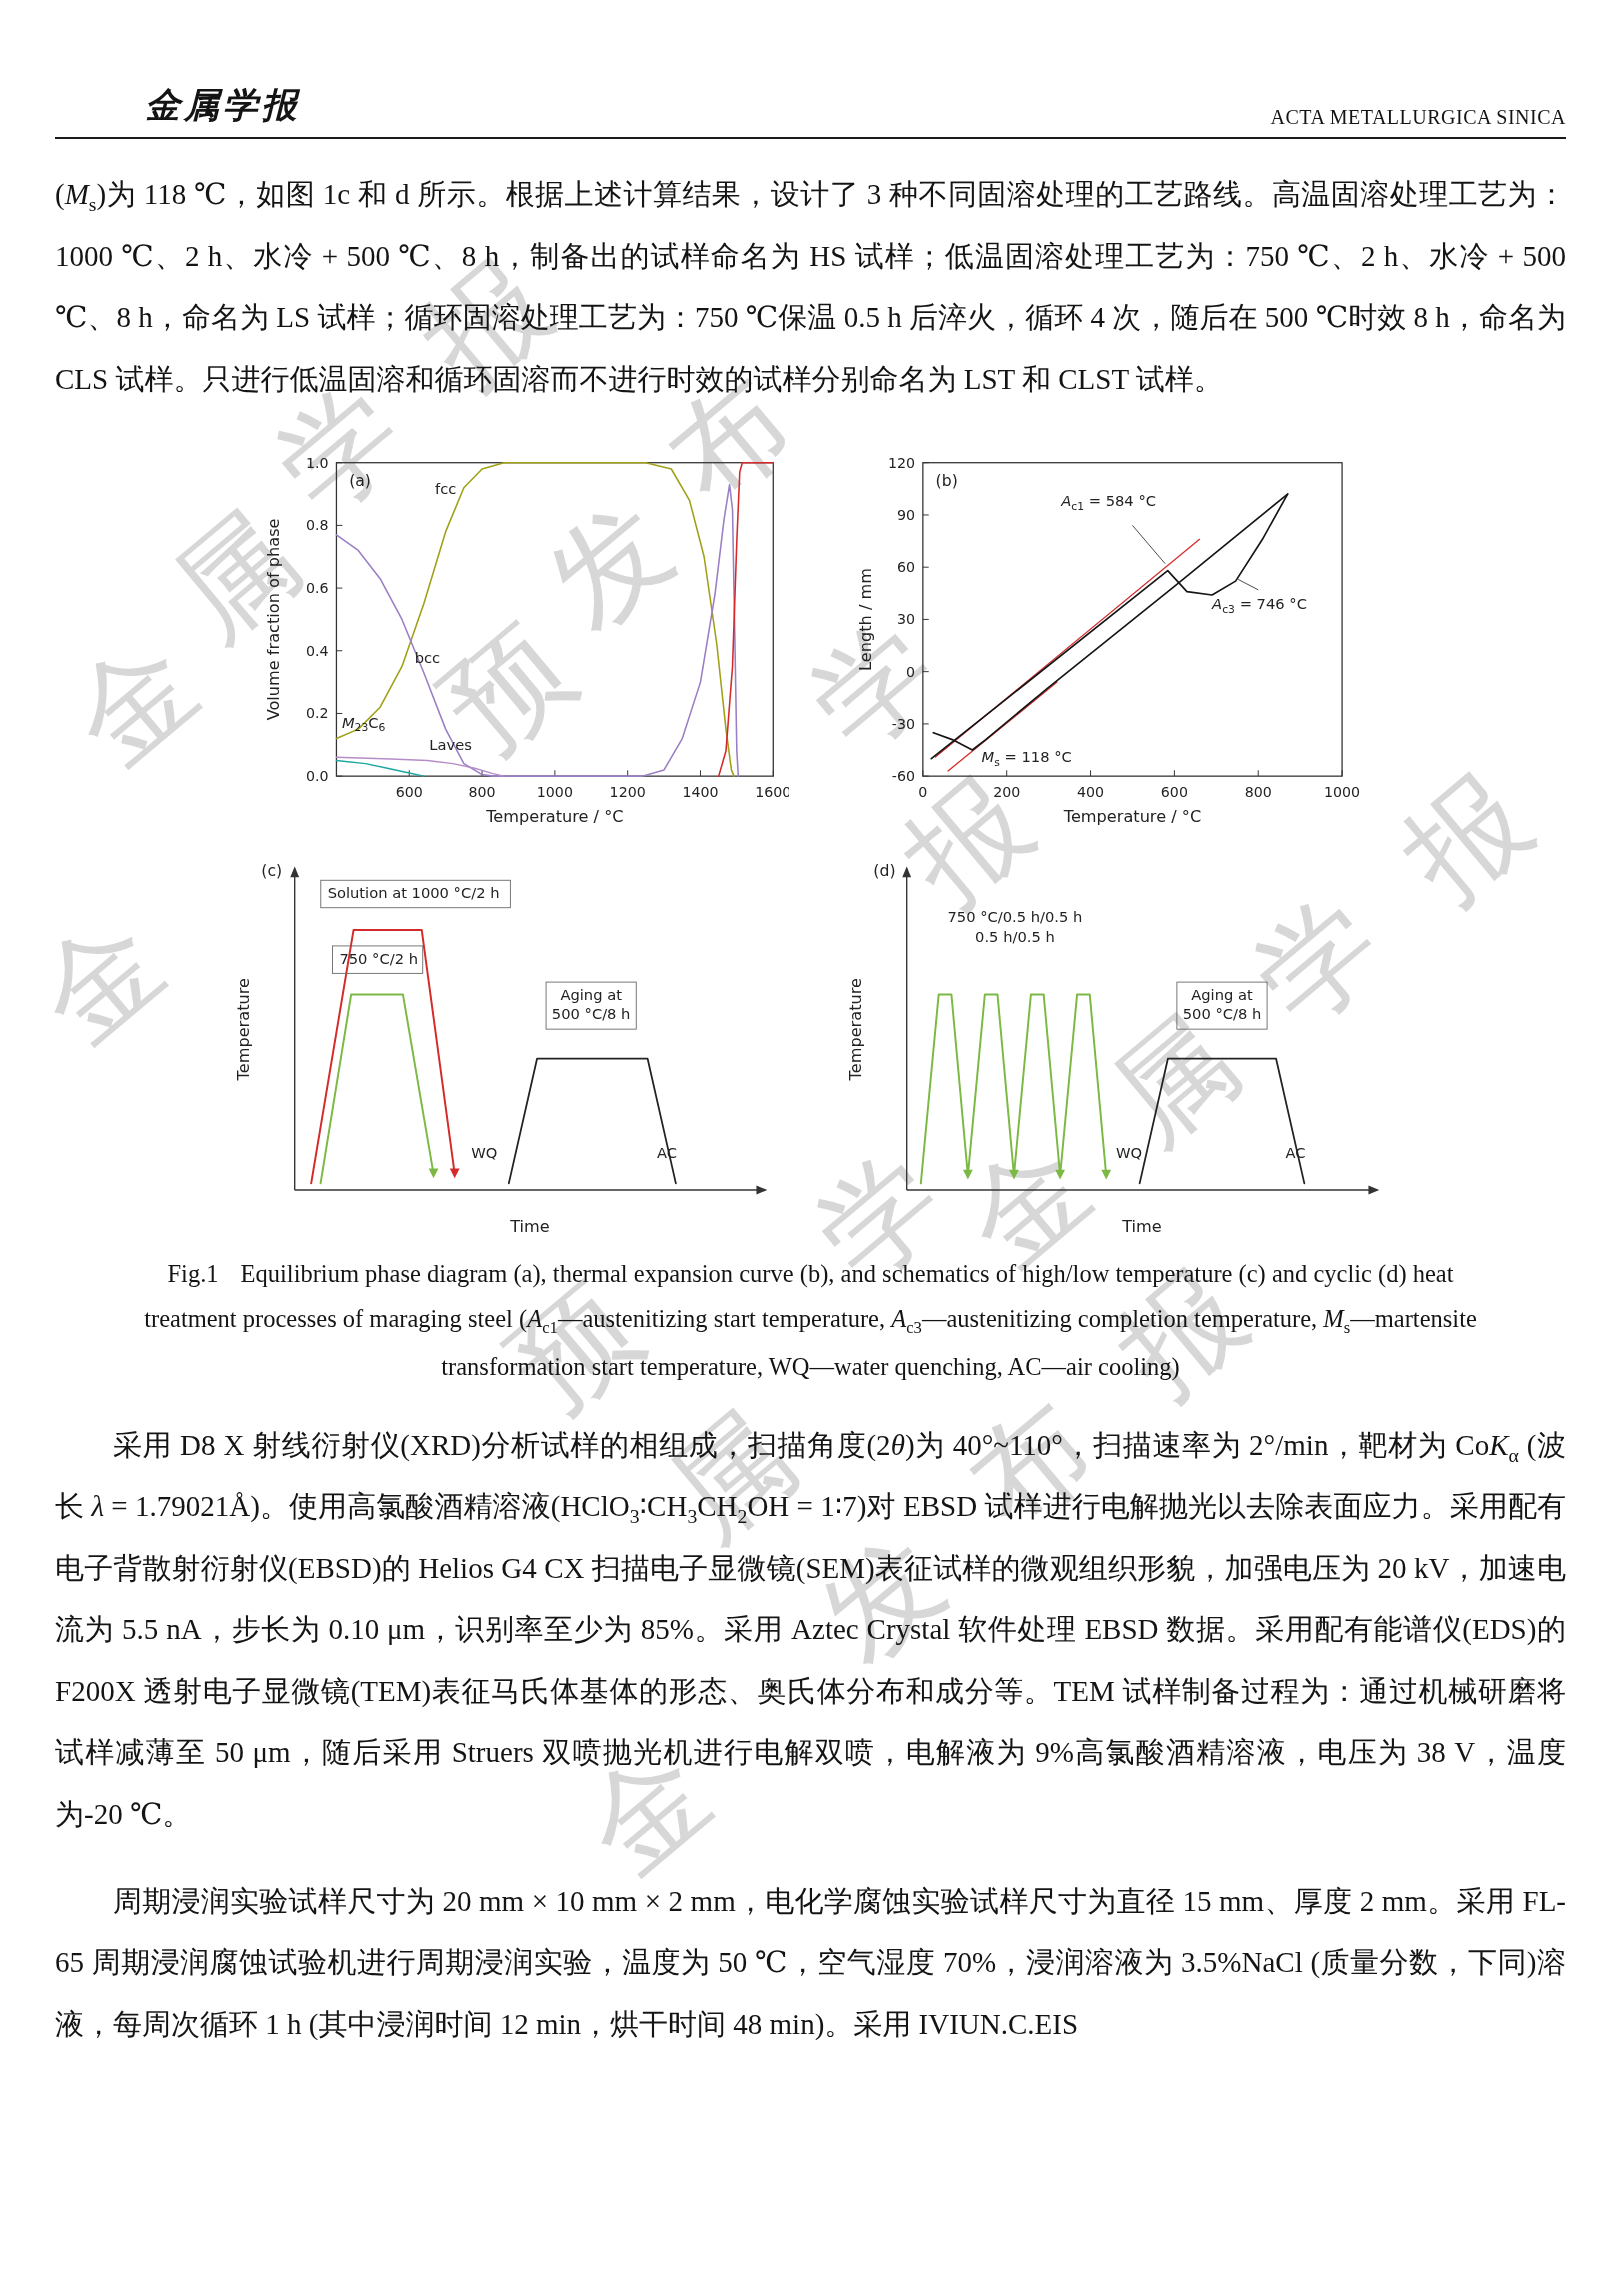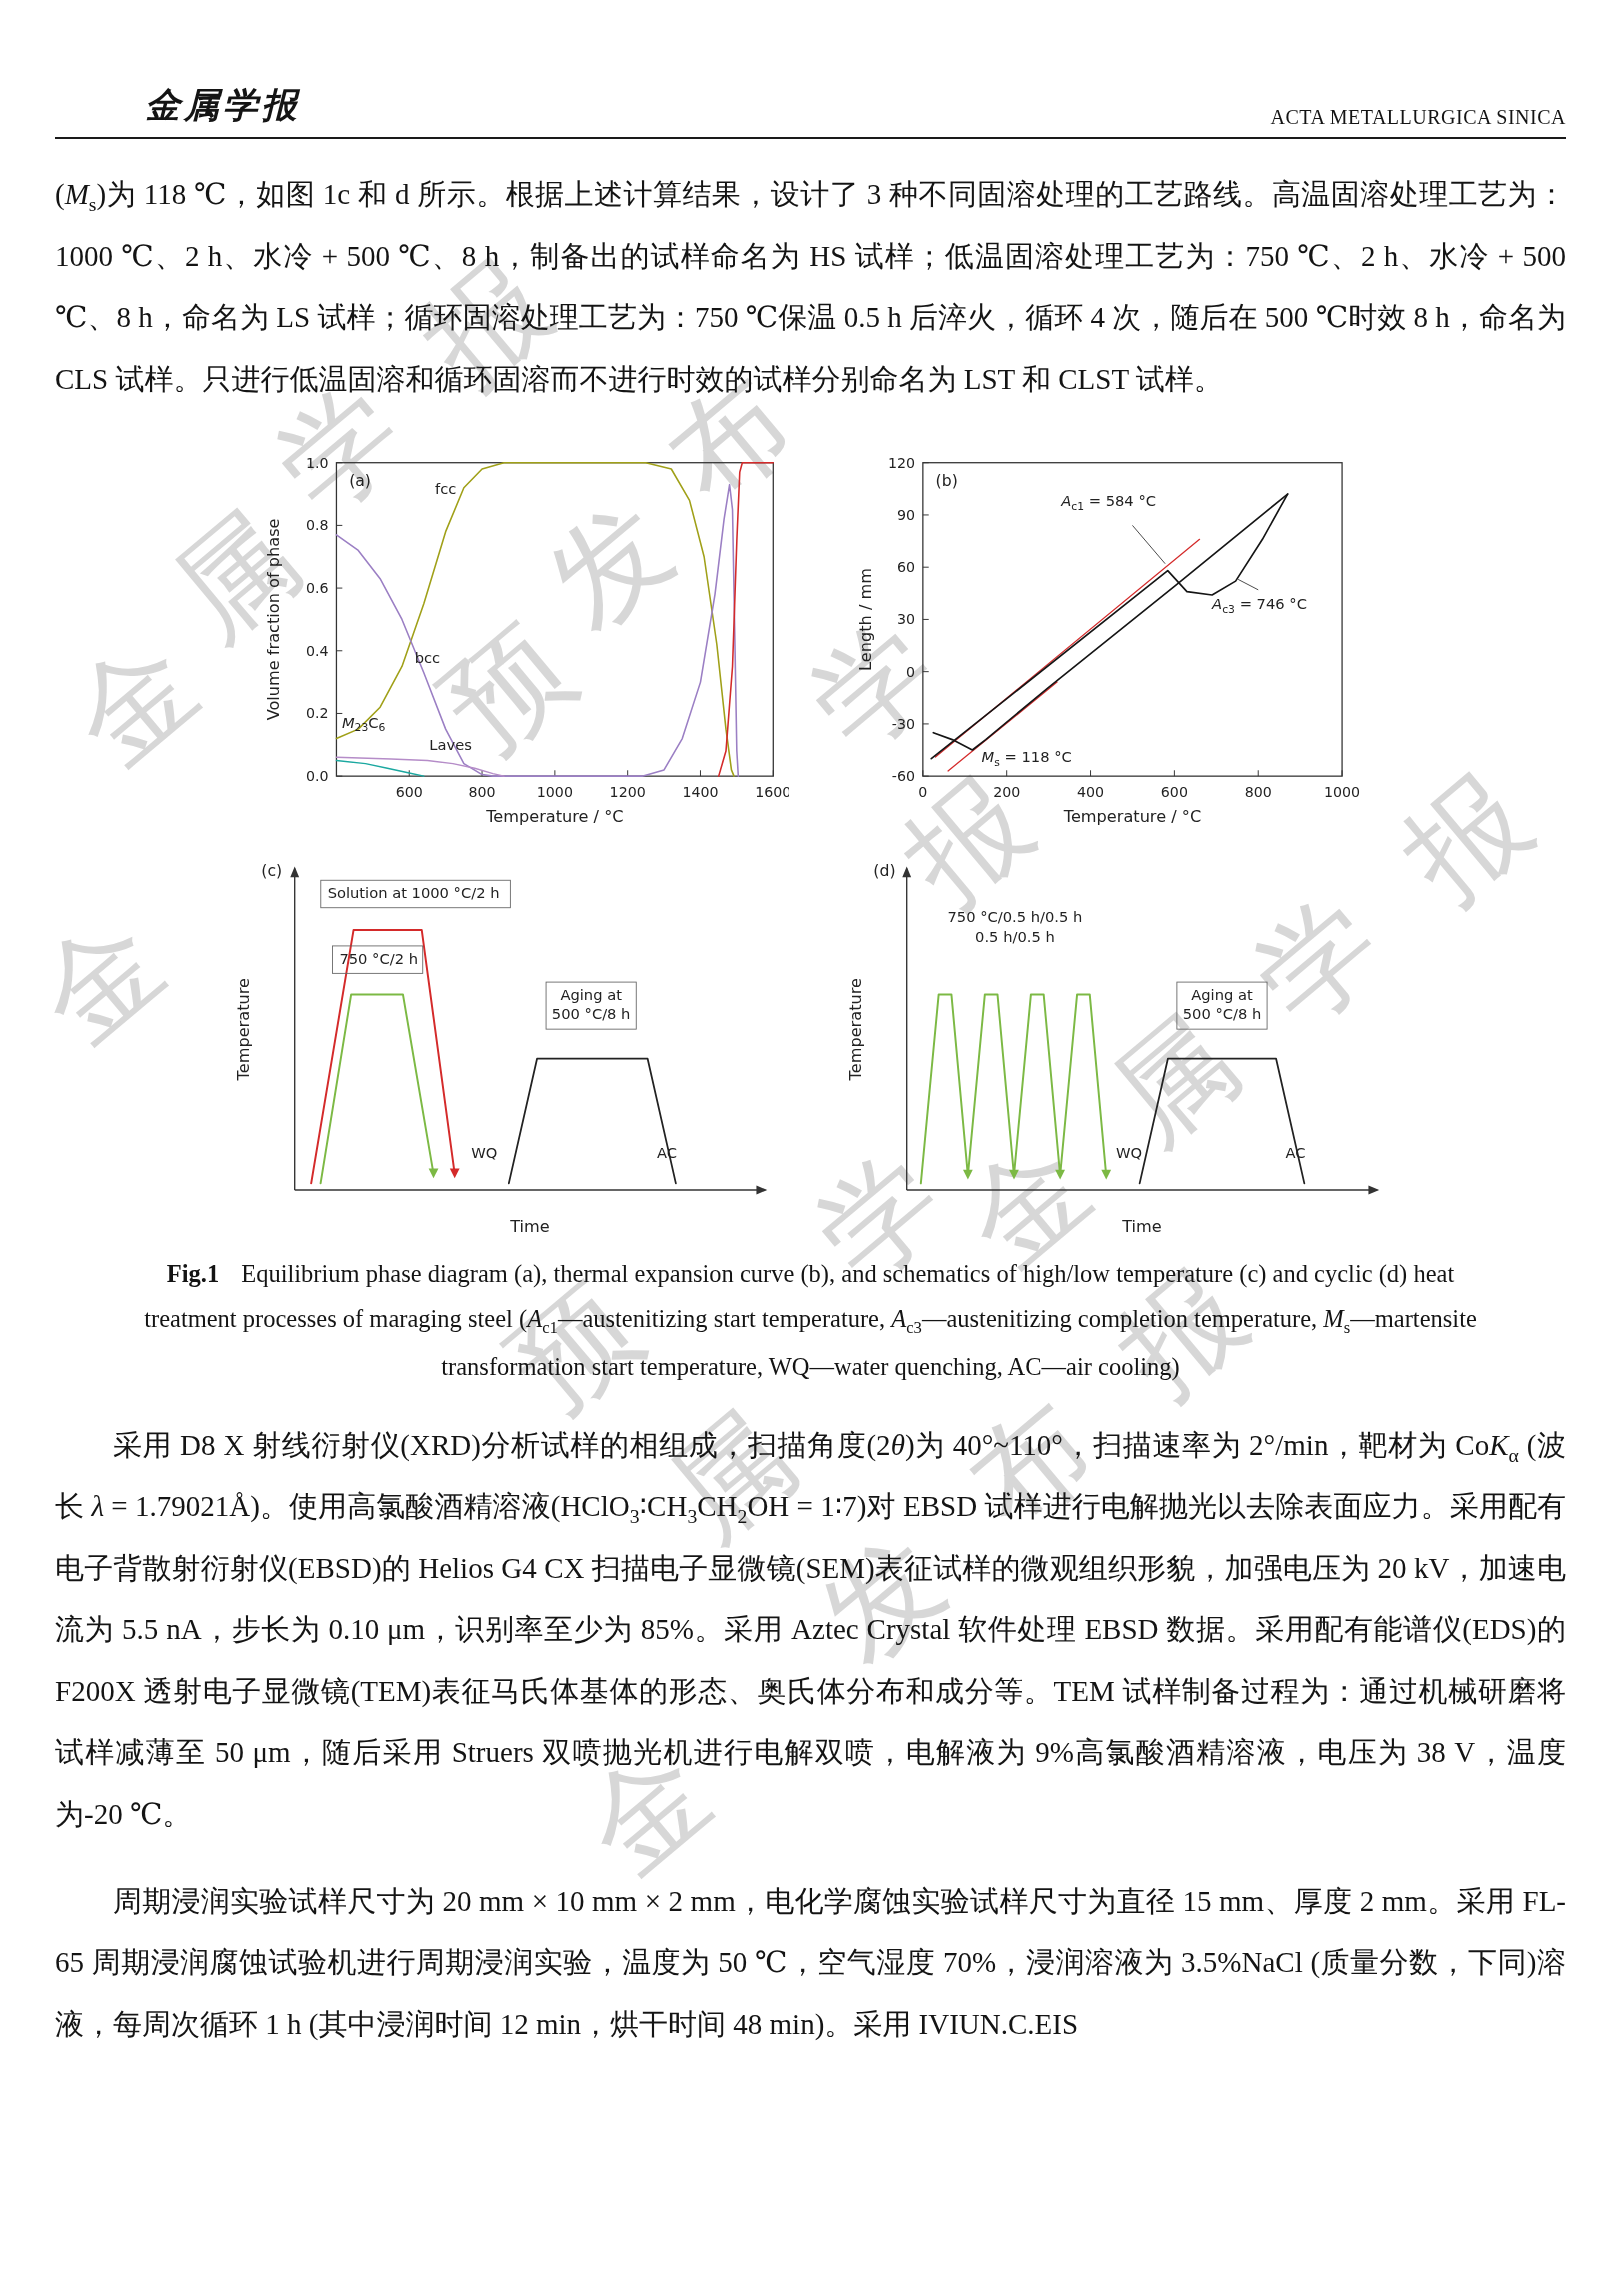--- a/index.html
+++ b/index.html
@@ -18,21 +18,21 @@
   .para.indent{text-indent:2em}
   .figure{margin:39px 0 0;text-align:center}
   .chart-row{display:flex;justify-content:center;align-items:flex-end;gap:63px}
   .chart-row + .chart-row{margin-top:7.8px}
   .chart text{font-family:"DejaVu Sans","Liberation Sans",sans-serif;fill:#222}
   .chart .tick{font-size:14.5px}
   .chart .axis{font-size:16.5px}
   .cap-cn{margin-top:17.6px;font-size:25.5px}
   .cap-cn .cap-label{margin-right:11.8px;font-weight:bold}
   .cap-en{margin:9.8px auto 0;max-width:1372px;font-size:24.5px;line-height:1.85}
-  .cap-en .cap-label{margin-right:22px;font-weight:bold}
+  .cap-en .cap-label{margin-right:22px;font-weight:normal}
   sub{font-size:.68em}
 </style>
 </head>
 <body>
 
 <div class="page">
   <div class="watermark-layer">
       <span class="wm" style="left: 134px; top: 702px;">金</span>
       <span class="wm" style="left: 235px; top: 576px;">属</span>
       <span class="wm" style="left: 340px; top: 449px;">学</span>

